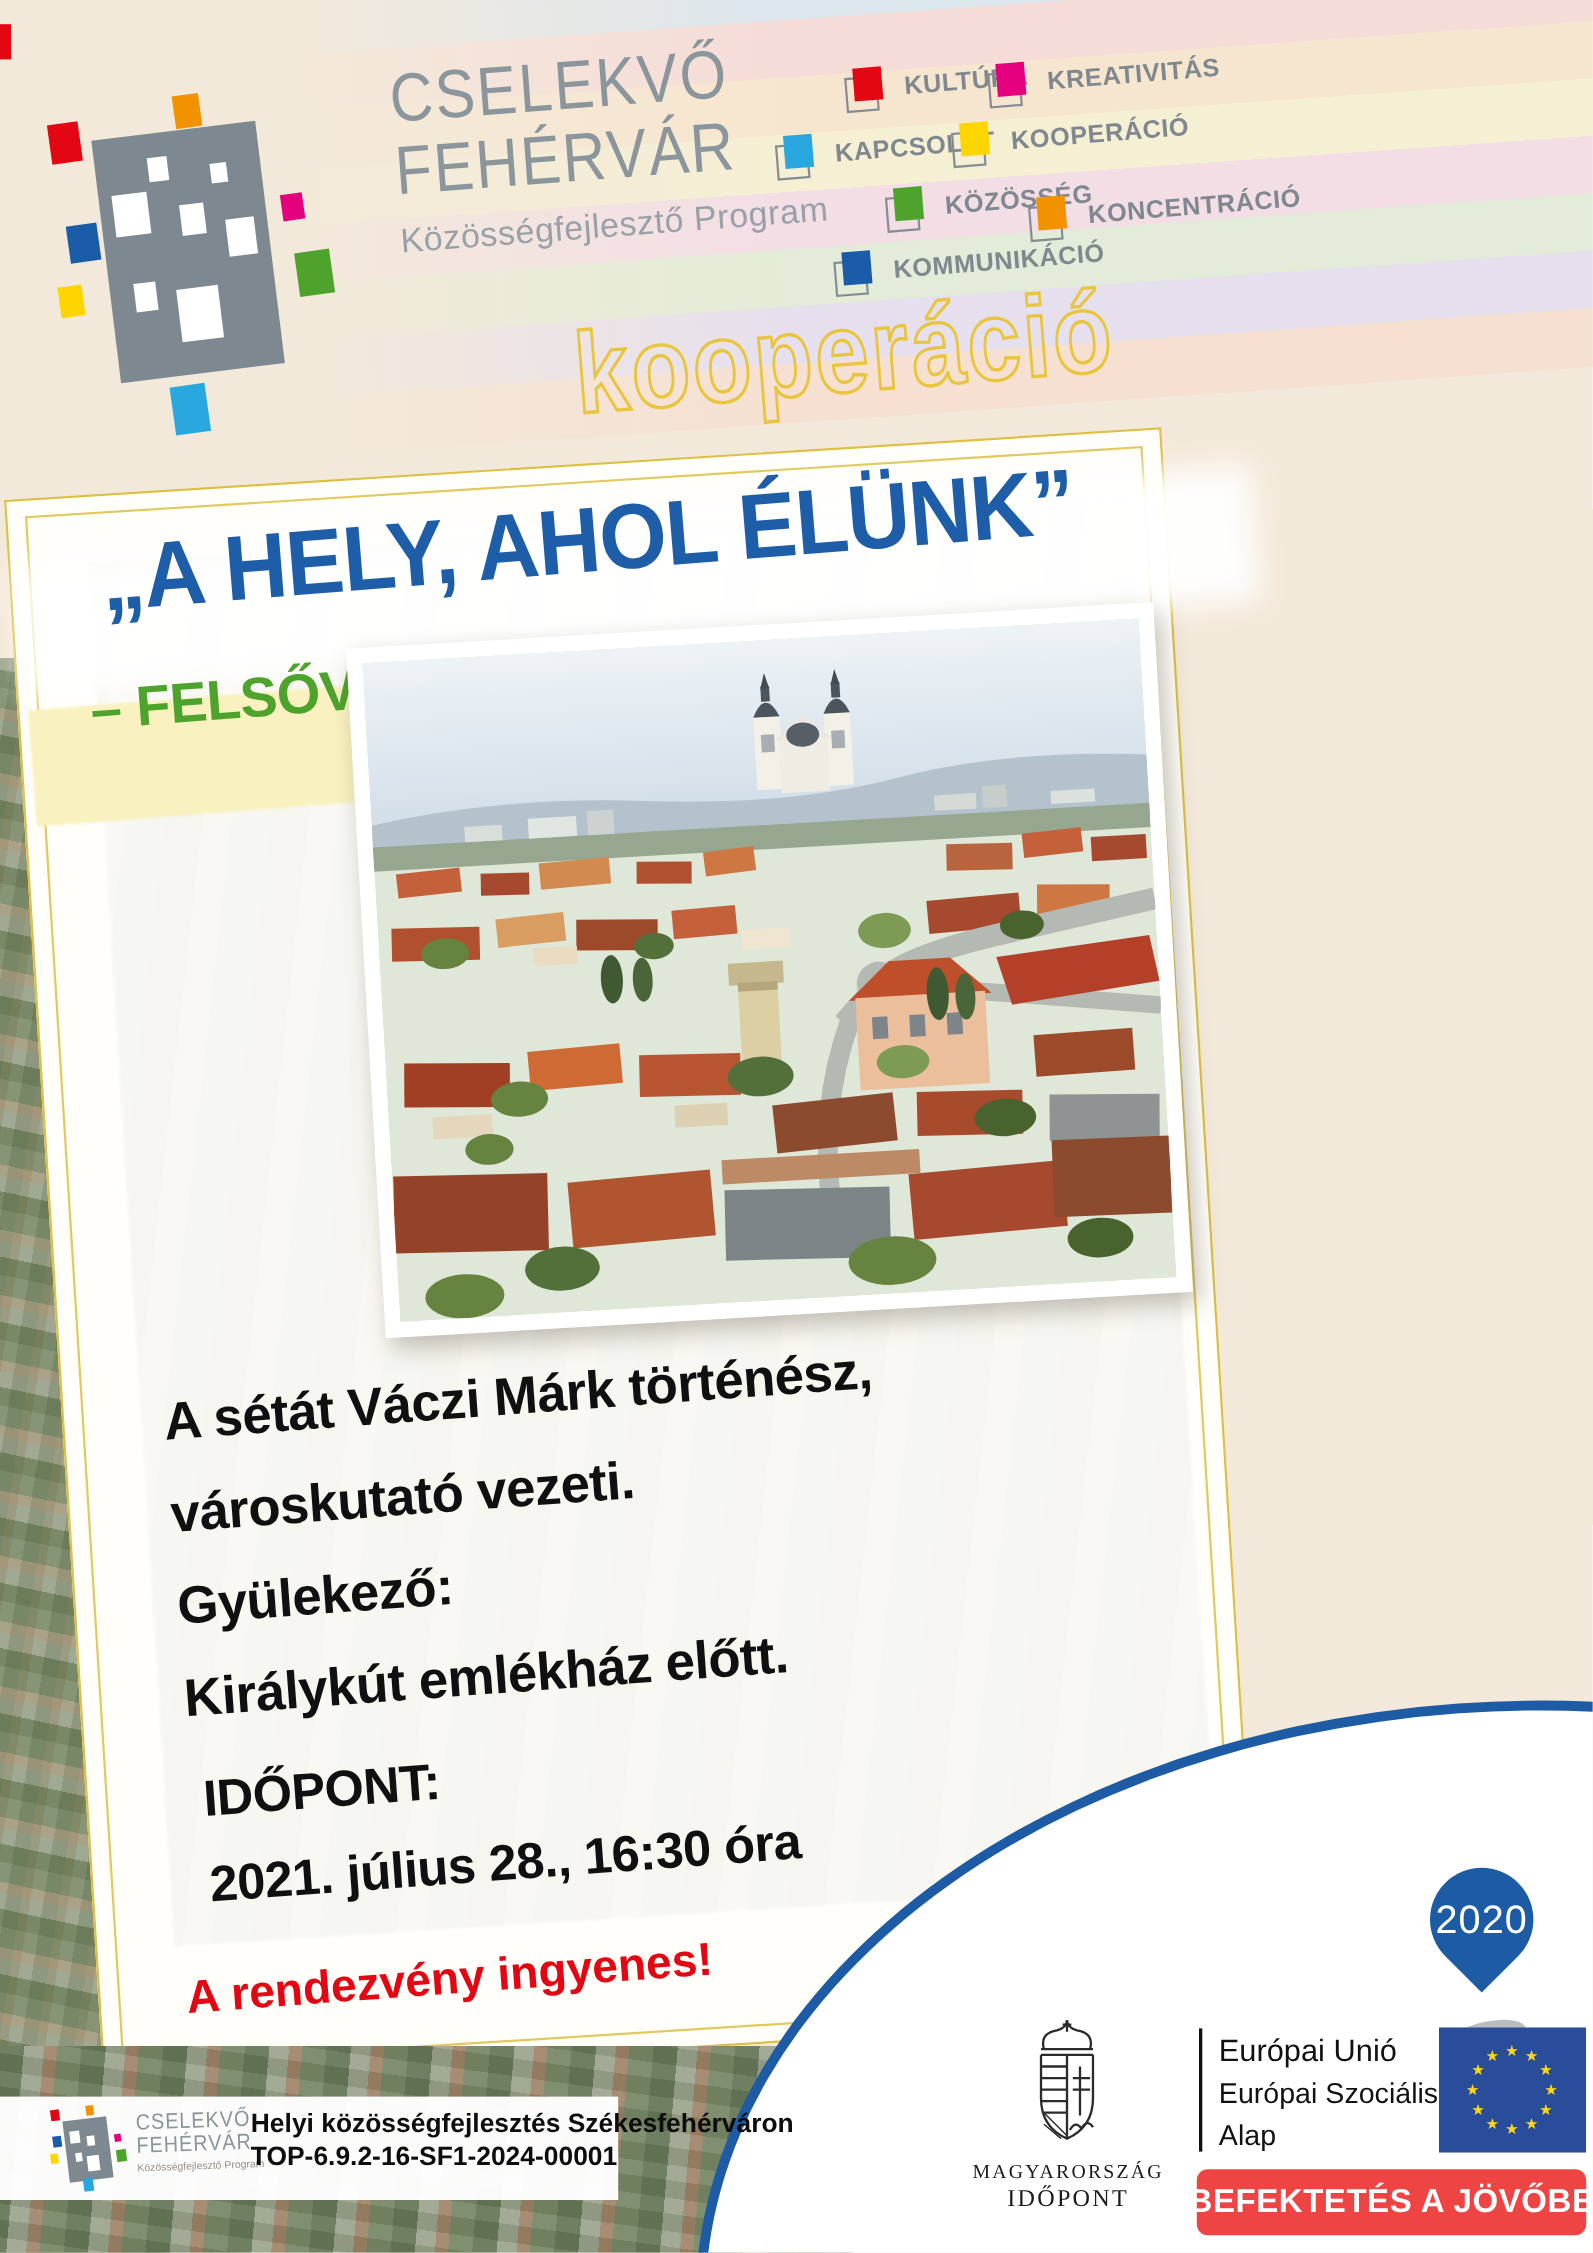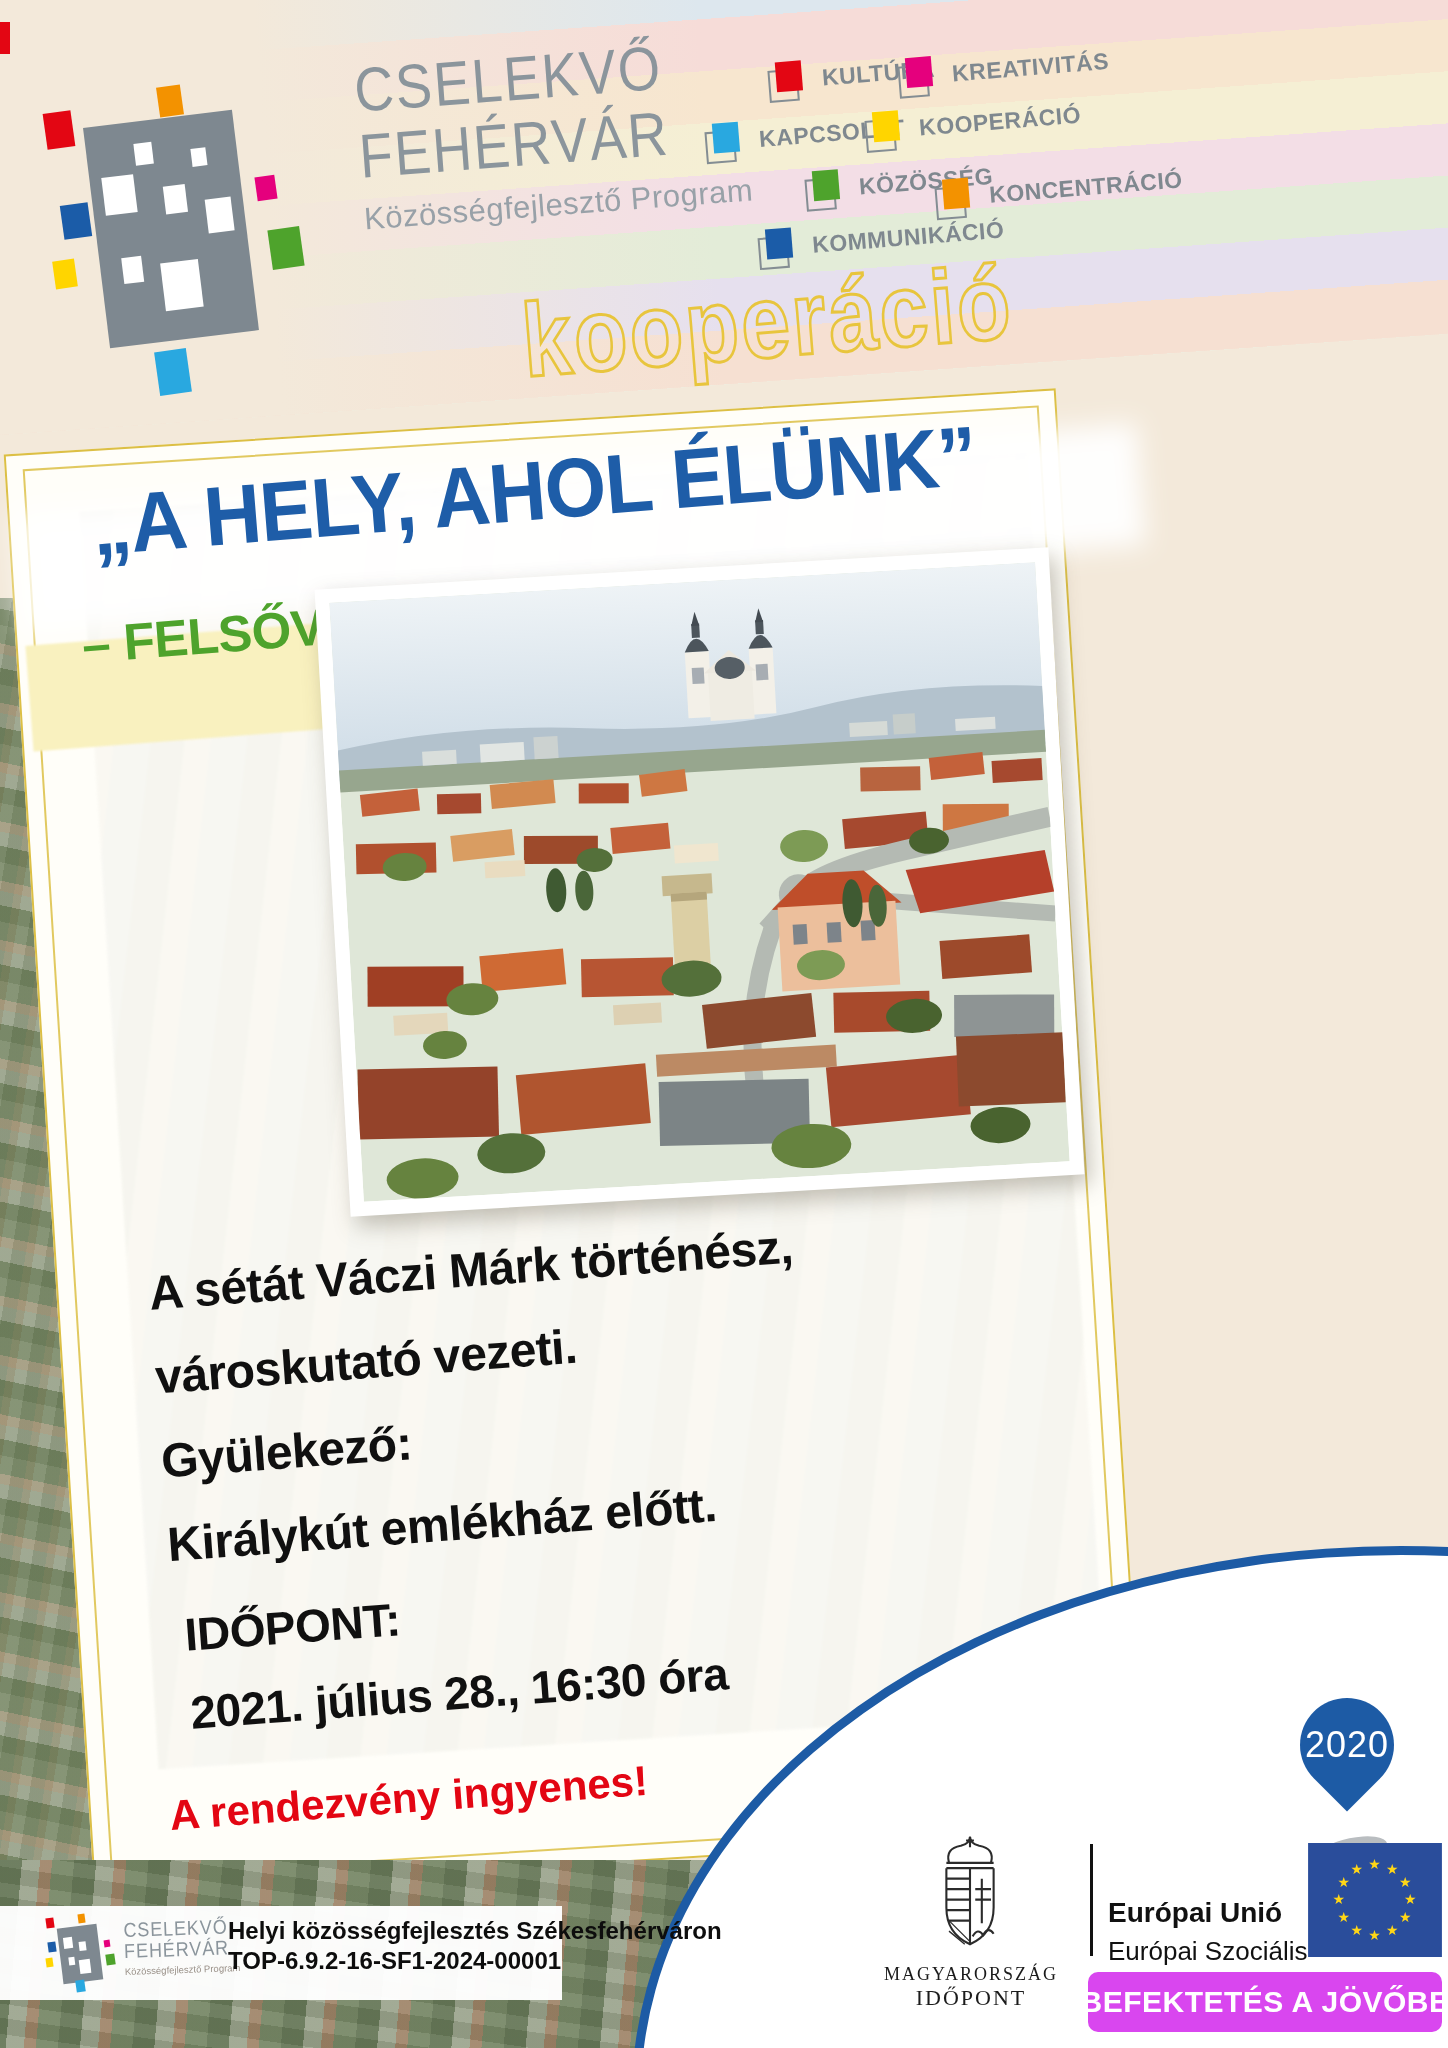--- a/index.html
+++ b/index.html
@@ -90,24 +90,24 @@
     transform:rotate(-45deg);color:#fff;font-size:36px;font-weight:300;letter-spacing:1px;}
   #pin-shadow{position:absolute;left:1316px;top:1838px;width:72px;height:26px;background:#b9bdc0;border-radius:50%;z-index:10;
     transform:rotate(-12deg);}
   #coat-of-arms{position:absolute;left:928px;top:1834px;width:84px;height:126px;z-index:11;}
   #gov-text{position:absolute;left:836px;top:1964px;width:270px;z-index:11;text-align:center;
     font-family:"Liberation Serif",serif;color:#1b1b1b;}
   #gov-text .g1{font-size:18px;letter-spacing:2px;}
   #gov-text .g2{font-size:22px;letter-spacing:2px;}
   #eu-divider{position:absolute;left:1090px;top:1844px;width:3px;height:112px;background:#111;z-index:11;}
   #eu-text{position:absolute;left:1108px;top:1846px;z-index:11;color:#111;line-height:38px;}
-  #eu-text .e1{font-size:28px;font-weight:bold;margin-top:48px;}
+  #eu-text .e1{font-size:28px;font-weight:normal;}
   #eu-text .e2,#eu-text .e3{font-size:26px;}
   #eu-flag{position:absolute;left:1308px;top:1843px;width:134px;height:114px;z-index:11;}
-  #invest-banner{position:absolute;left:1088px;top:1972px;width:354px;height:60px;background:#d946ef;border-radius:10px;
+  #invest-banner{position:absolute;left:1088px;top:1972px;width:354px;height:60px;background:#ef4444;border-radius:10px;
     z-index:11;display:flex;align-items:center;justify-content:center;color:#fff;font-weight:bold;font-size:30px;
     letter-spacing:.5px;white-space:nowrap;}
   
   #info-bar{position:absolute;left:0;top:1906px;width:562px;height:94px;background:rgba(255,255,255,.97);z-index:12;}
   #mini-logo{position:absolute;left:44px;top:8px;width:74px;height:80px;}
   #mini-logo .block{position:absolute;left:16px;top:12px;width:40px;height:56px;background:#7e8890;transform:rotate(-7deg);}
   #mini-logo .block .w{position:absolute;background:#fff;}
   #mini-logo .sq{transform:rotate(-8deg);}
   #mini-brand{position:absolute;left:124px;top:12px;color:#8b959c;transform:rotate(-2deg);}
   #mini-brand .l1,#mini-brand .l2{font-size:20px;line-height:21px;letter-spacing:1px;transform:scaleX(.9);transform-origin:left;}

